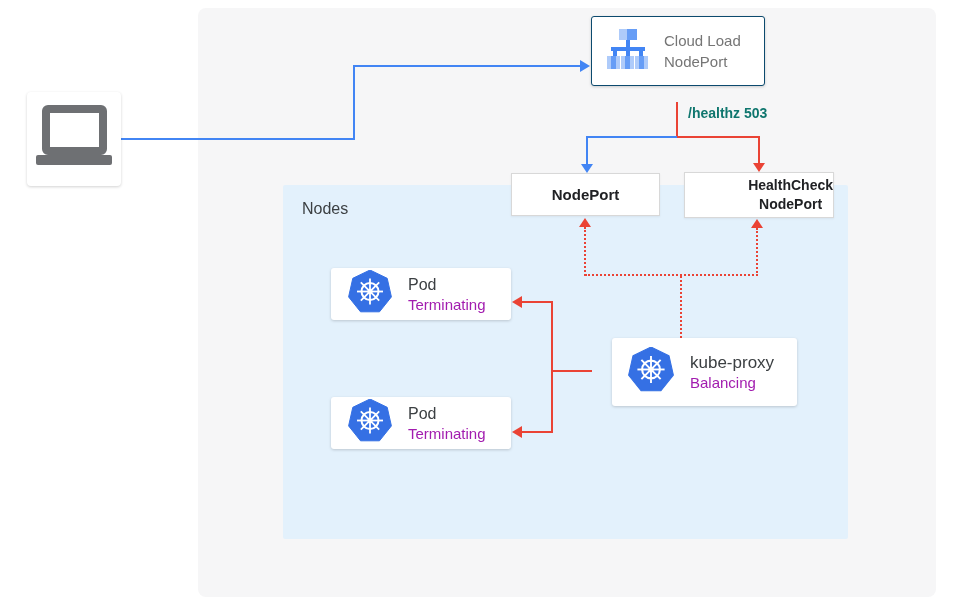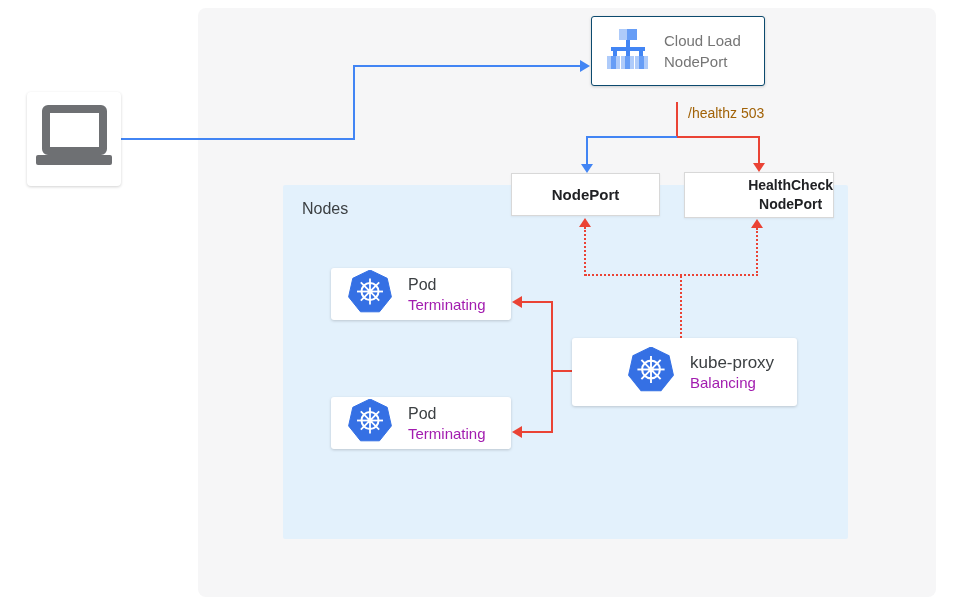--- a/index.html
+++ b/index.html
@@ -16,41 +16,41 @@
   .clb-card{left:591px;top:16px;width:174px;height:70px;border:1px solid #0c4a6e;box-sizing:border-box;}
   .clb-card .icon-wrap{margin-left:14px;}
   .clb-label{margin-left:14px;font-size:15px;line-height:21px;color:#757575;}
   .port-card{position:absolute;background:#fff;border:1px solid #d8d8d8;box-sizing:border-box;display:flex;align-items:center;justify-content:center;text-align:center;box-shadow:0 1px 2px rgba(0,0,0,0.06);}
   .nodeport-card{left:511px;top:173px;width:149px;height:43px;font-weight:bold;font-size:15px;color:#202124;}
   .hc-card{left:684px;top:172px;width:150px;height:46px;font-weight:bold;font-size:14px;line-height:19px;color:#202124;justify-content:flex-end;}
   .pod-card{width:180px;height:52px;left:331px;}
   .pod-card .icon-wrap{margin-left:17px;}
   .pod-top-card{top:268px;}
   .pod-bottom-card{top:397px;}
-  .kp-card{left:572px;top:338px;width:185px;height:68px;padding-left:40px;}
+  .kp-card{left:612px;top:338px;width:185px;height:68px;}
   .kp-card .icon-wrap{margin-left:16px;}
   .card-text{margin-left:16px;}
   .card-title{font-size:16px;color:#3c4043;line-height:21px;}
   .kp-card .card-title{font-size:17px;}
   .card-sub{font-size:15px;color:#a21caf;line-height:20px;}
 
   
   .seg{position:absolute;}
   .blue{background:#4285f4;}
   .red{background:#ea4335;}
   .dot-v{width:0;border-left:2px dotted #ea4335;}
   .dot-h{height:0;border-top:2px dotted #ea4335;}
   .arrow{position:absolute;width:0;height:0;}
   .ar-right-blue{border-top:6px solid transparent;border-bottom:6px solid transparent;border-left:10px solid #4285f4;}
   .ar-down-blue{border-left:6px solid transparent;border-right:6px solid transparent;border-top:9px solid #4285f4;}
   .ar-down-red{border-left:6px solid transparent;border-right:6px solid transparent;border-top:9px solid #ea4335;}
   .ar-up-red{border-left:6px solid transparent;border-right:6px solid transparent;border-bottom:9px solid #ea4335;}
   .ar-left-red{border-top:6px solid transparent;border-bottom:6px solid transparent;border-right:10px solid #ea4335;}
 
-  .healthz{position:absolute;left:688px;top:105px;font-size:14px;font-weight:normal;color:#a16207;}
+  .healthz{position:absolute;left:688px;top:105px;font-size:14px;font-weight:bold;color:#0f766e;}
 </style>
 </head>
 <body>
 
 <div class="canvas">
 
   <div class="cluster-panel"></div>
   <div class="nodes-panel">
     <div class="nodes-label">Nodes</div>
   </div>

